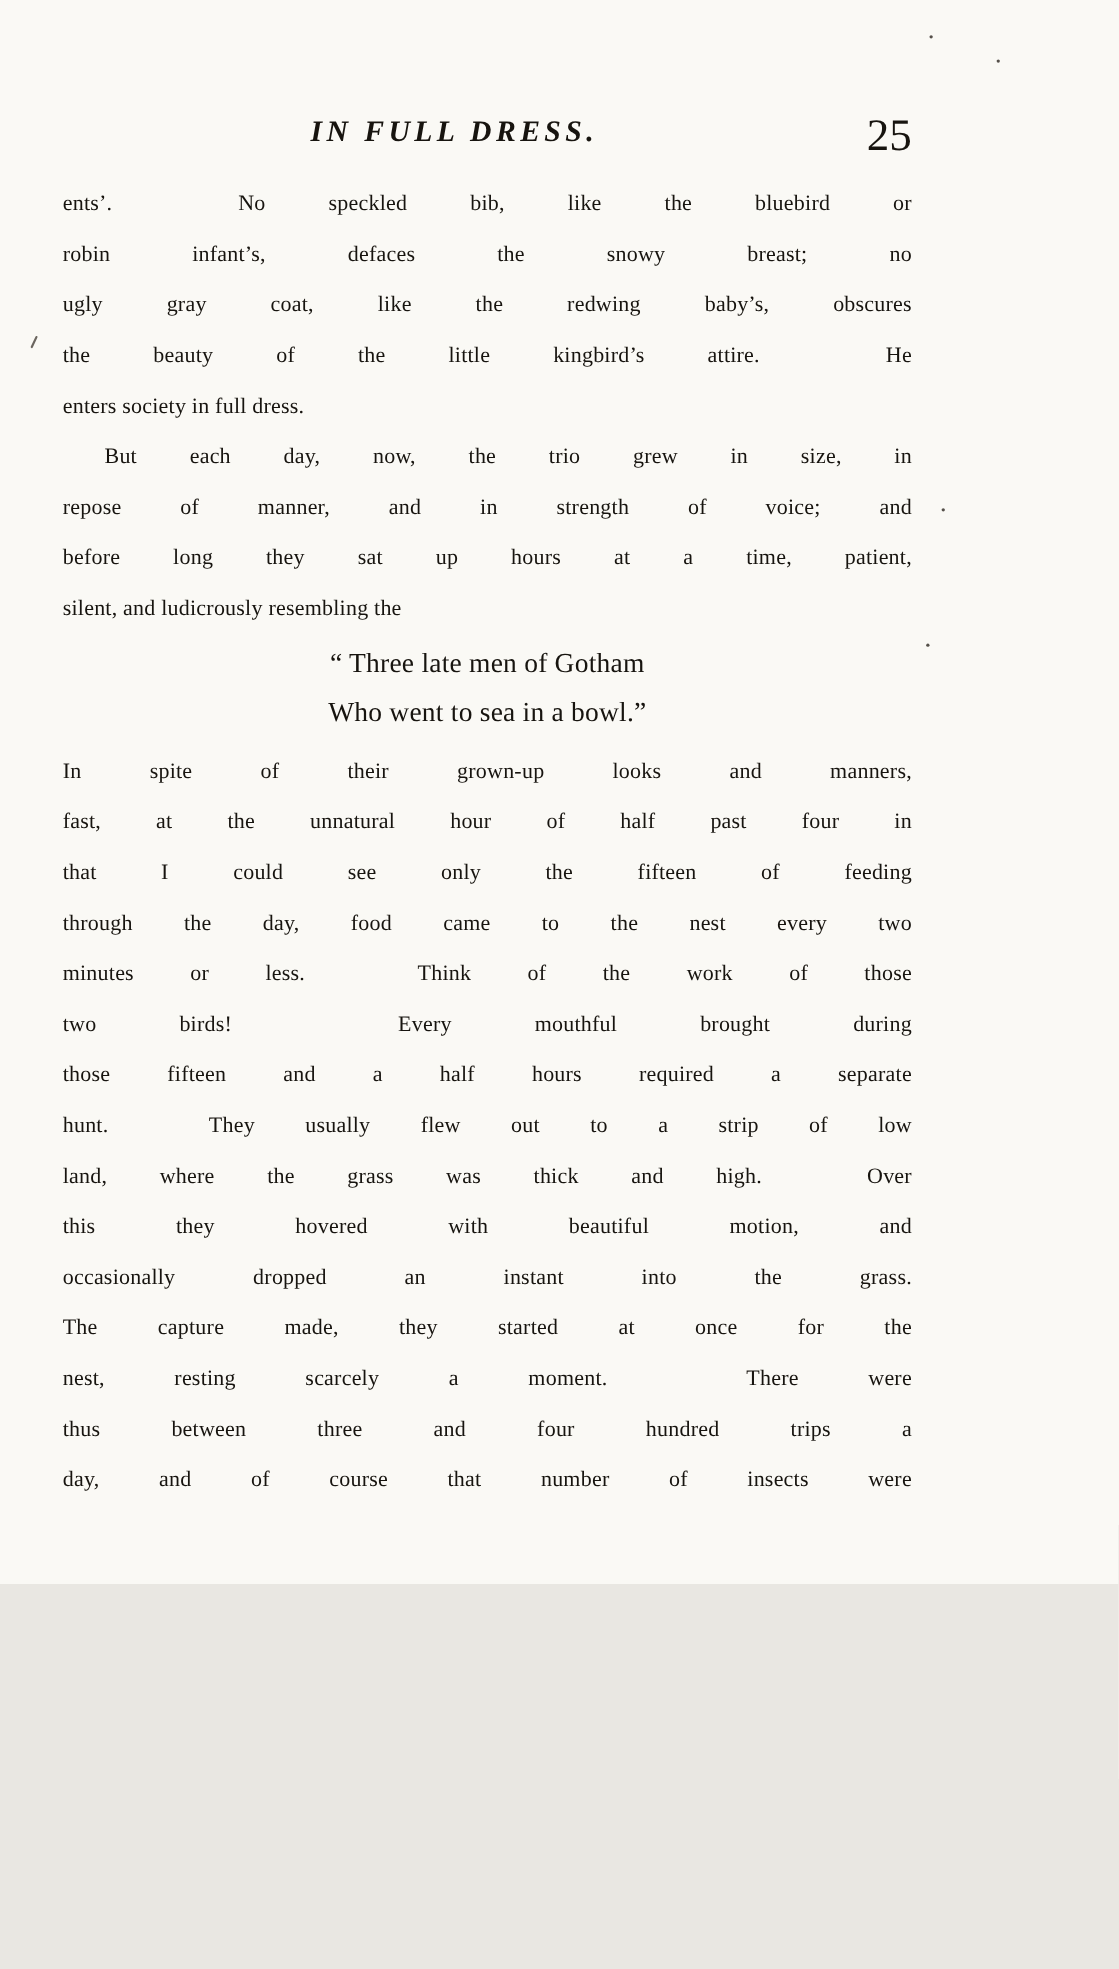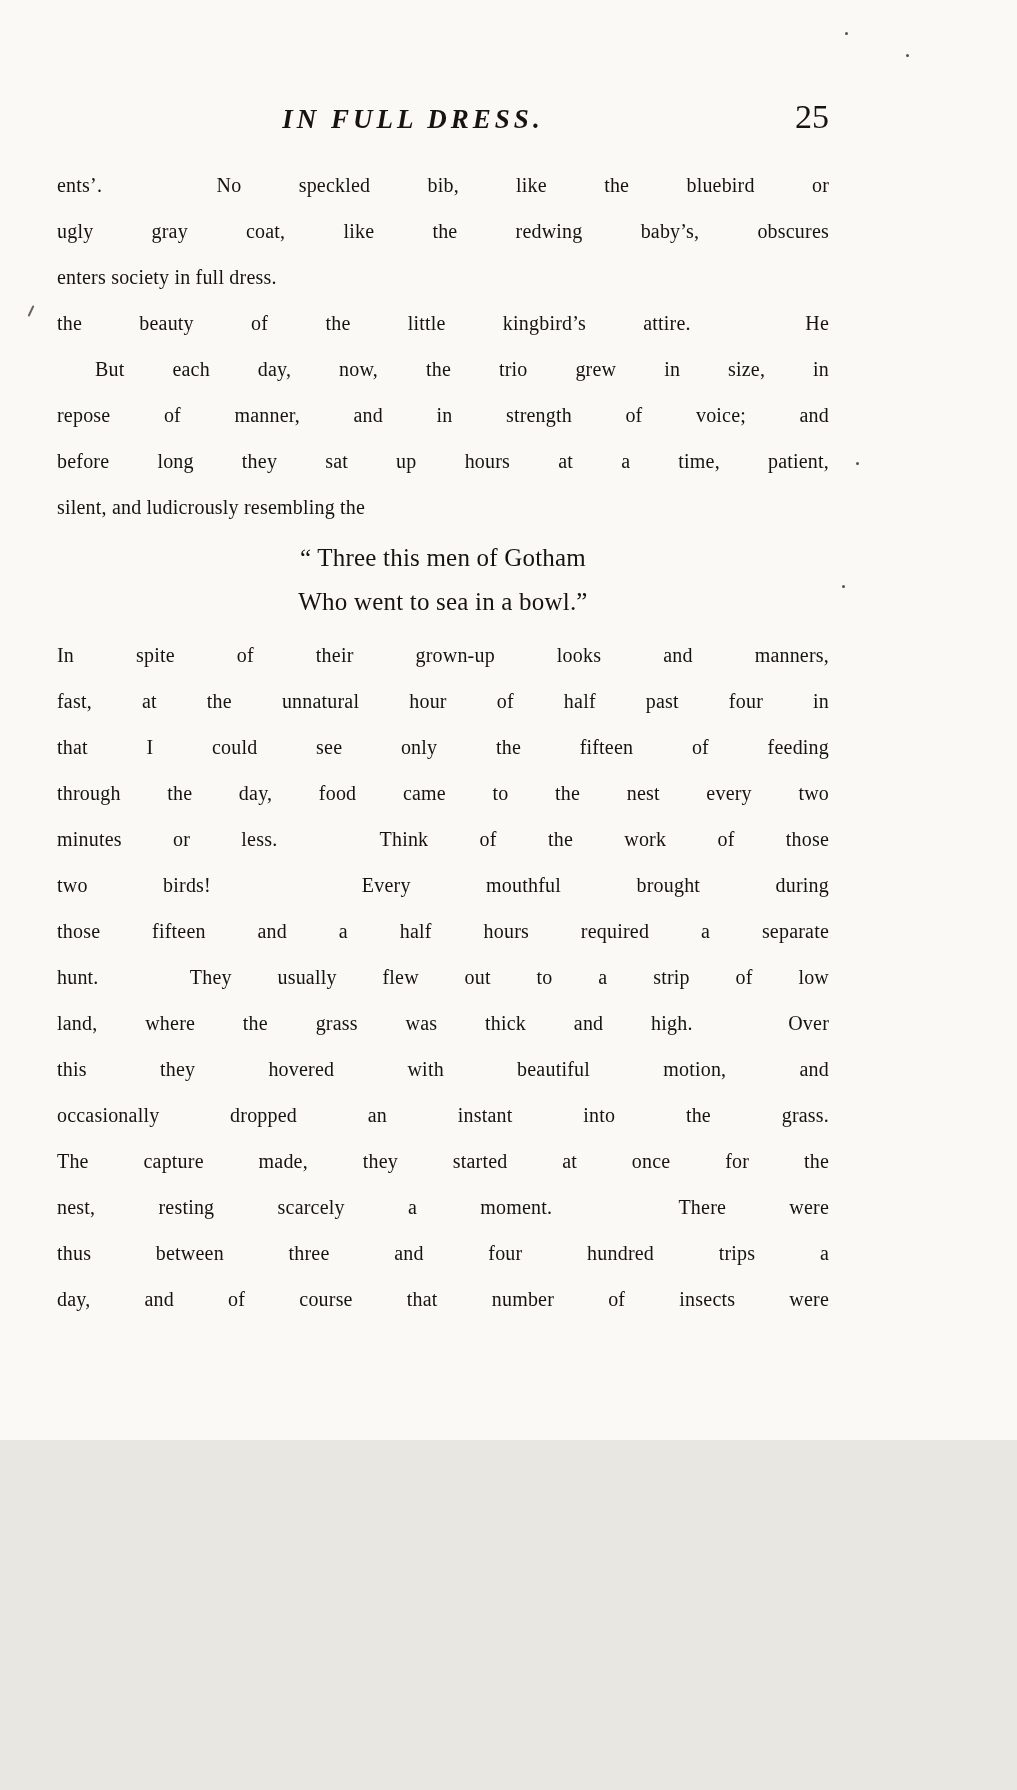--- a/index.html
+++ b/index.html
@@ -35,21 +35,21 @@
     text-align: center;
     font-style: italic;
     font-weight: 600;
     font-size: 27px;
     letter-spacing: 4px;
   }
   .page-number {
     position: absolute;
     right: 0;
     top: 0;
-    font-size: 34px;
+    font-size: 41px;
   }
   .body-text {
     margin-top: 2px;
   }
   .paragraph {
     margin: 0;
   }
   .paragraph .line {
     font-size: 20px;
     line-height: 46px;
@@ -103,32 +103,33 @@
   <div class="text-block">
 
     <div class="running-header">
       <div class="running-title">IN FULL DRESS.</div>
       <div class="page-number">25</div>
     </div>
 
     <div class="body-text">
         <div class="paragraph">
           <div class="line">ents’.&nbsp; No speckled bib, like the bluebird or</div>
+          <div class="line">robin infant’s, defaces the snowy breast; no</div>
           <div class="line">ugly gray coat, like the redwing baby’s, obscures</div>
+          <div class="line">the beauty of the little kingbird’s attire.&nbsp; He</div>
           <div class="line last">enters society in full dress.</div>
-          <div class="line">the beauty of the little kingbird’s attire.&nbsp; He</div>
         </div>
         <div class="paragraph">
           <div class="line indent">But each day, now, the trio grew in size, in</div>
           <div class="line">repose of manner, and in strength of voice; and</div>
           <div class="line">before long they sat up hours at a time, patient,</div>
           <div class="line last">silent, and ludicrously resembling the</div>
         </div>
         <div class="quote">
-          <div class="line">“ Three this men of Gotham</div>
+          <div class="line">“ Three late men of Gotham</div>
           <div class="line">Who went to sea in a bowl.”</div>
         </div>
         <div class="paragraph">
           <div class="line">In spite of their grown-up looks and manners,</div>
           <div class="line">fast, at the unnatural hour of half past four in</div>
           <div class="line">that I could see only the fifteen of feeding</div>
           <div class="line">through the day, food came to the nest every two</div>
           <div class="line">minutes or less.&nbsp; Think of the work of those</div>
           <div class="line">two birds!&nbsp; Every mouthful brought during</div>
           <div class="line">those fifteen and a half hours required a separate</div>

